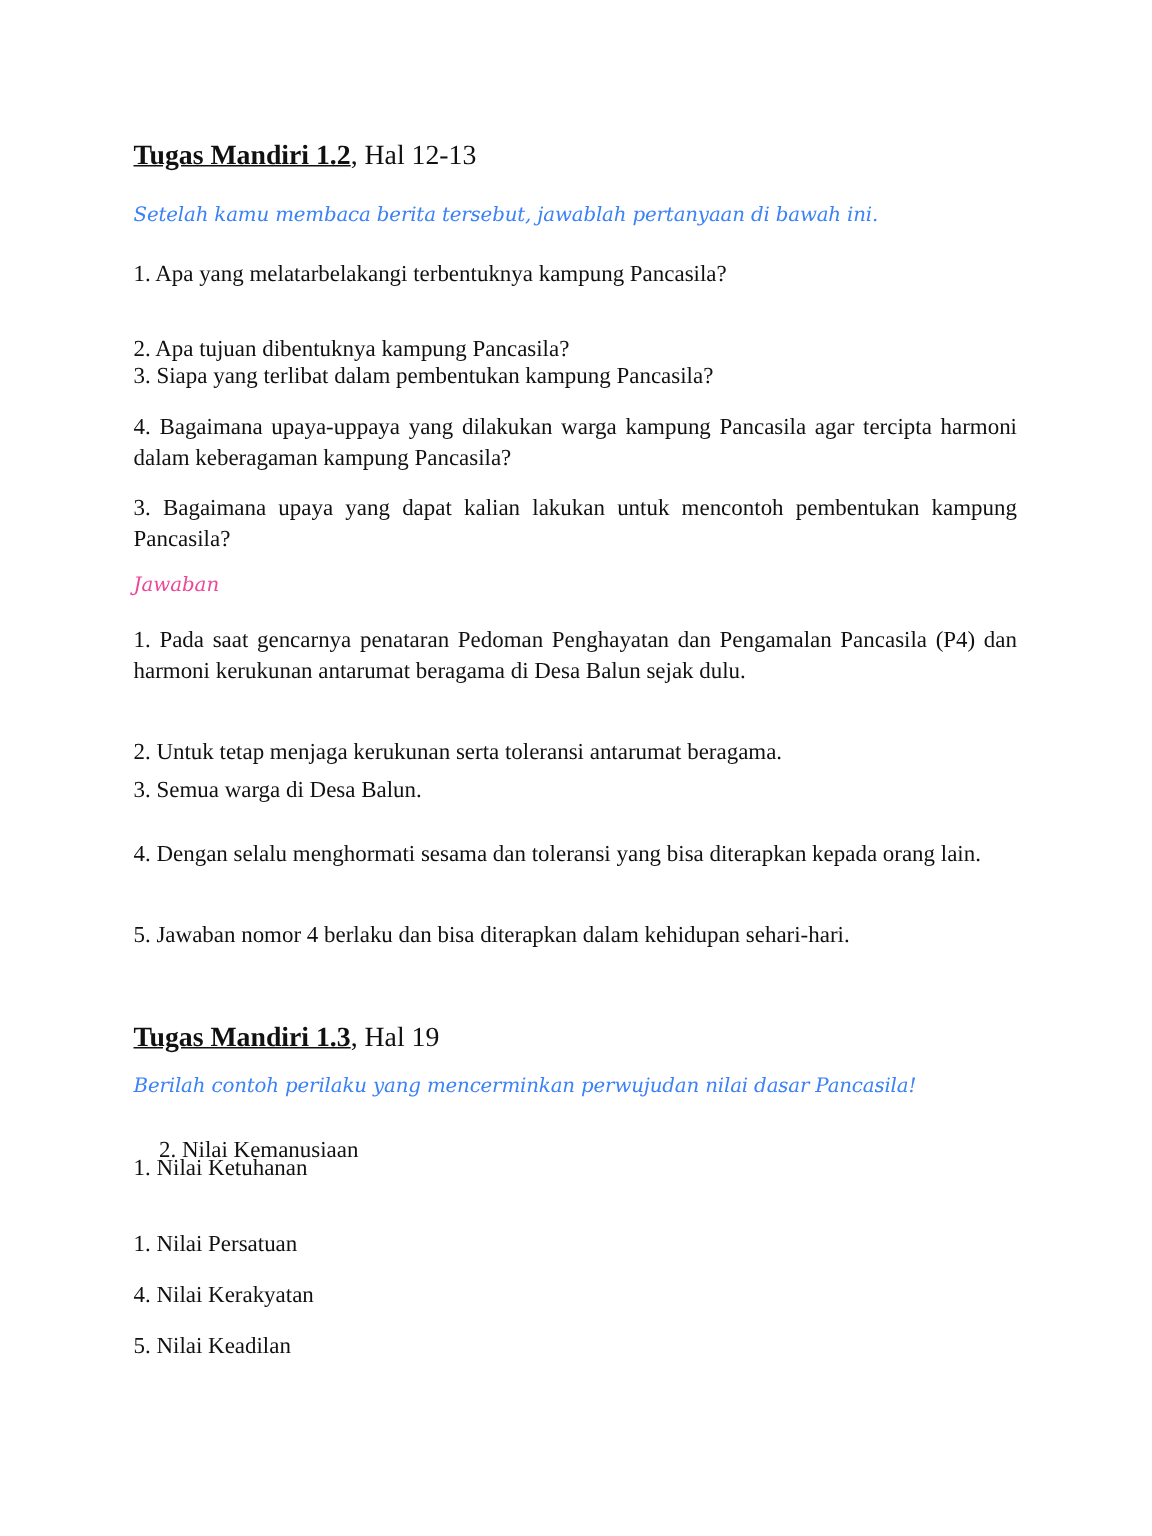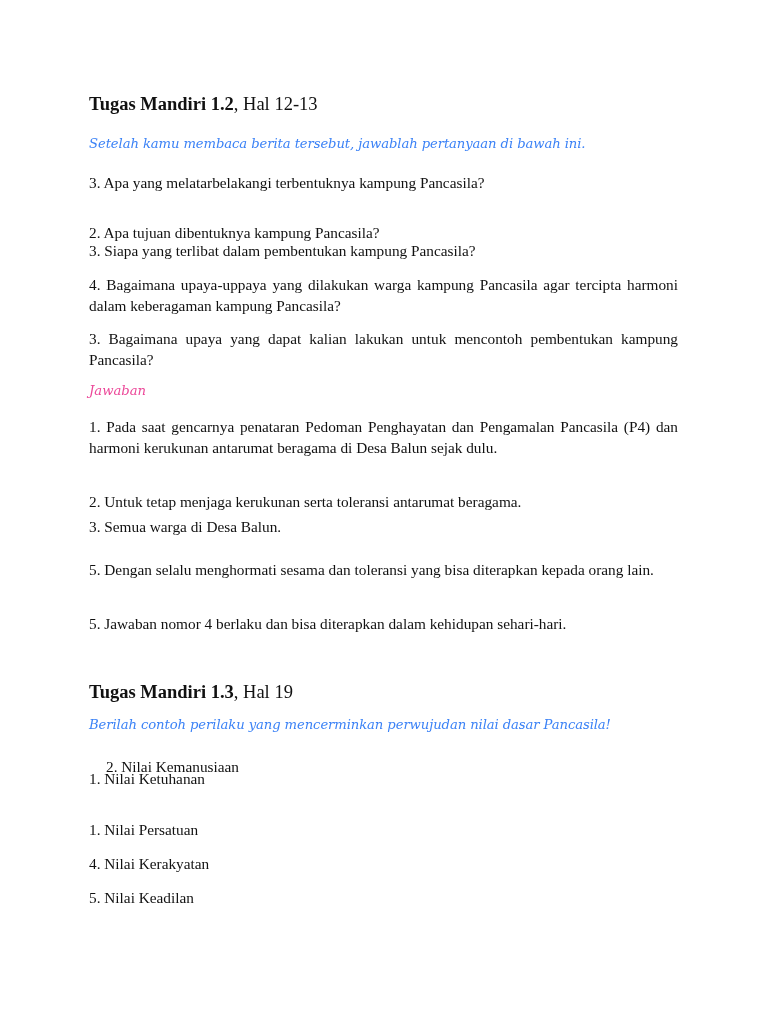--- a/index.html
+++ b/index.html
@@ -1,50 +1,50 @@
 <!DOCTYPE html>
 <html><head>
 <meta charset="utf-8">
 <style>
   html, body { margin: 0; padding: 0; background: #ffffff; }
   body { width: 768px; height: 1024px; overflow: hidden; position: relative;
          font-family: "Liberation Serif", "DejaVu Serif", serif; color: #111111; }
   .page { position: absolute; left: 89px; top: 0; width: 589px; }
   .heading { position: absolute; left: 0; font-size: 18.5px; line-height: 22px; white-space: nowrap; }
-  .heading b { font-weight: bold; }
+  .heading b { font-weight: bold; text-decoration: underline; }
   .instr { position: absolute; left: 0; font-family: "DejaVu Serif", serif; font-style: italic;
            font-size: 13.2px; color: #3b82f6; white-space: nowrap; letter-spacing: -0.1px; }
   .para { position: absolute; left: 0; width: 589px; font-size: 15.3px; line-height: 21px;
           text-align: justify; }
   .para.single { white-space: nowrap; text-align: left; }
   .label-it { position: absolute; left: 0; font-family: "DejaVu Serif", serif; font-style: italic;
               font-size: 13.2px; color: #ec4899; }
 </style>
 </head>
 <body>
 
 <div class="page">
 
   <div class="heading" style="top:93px;">
     <b>Tugas Mandiri 1.2</b><span>, Hal 12-13</span>
   </div>
   <div class="instr" style="top:136px;">Setelah kamu membaca berita tersebut, jawablah pertanyaan di bawah ini.</div>
 
-  <div class="para single" style="top:172px;">3. Apa yang melatarbelakangi terbentuknya kampung Pancasila?</div>
+  <div class="para single" style="top:172px;">1. Apa yang melatarbelakangi terbentuknya kampung Pancasila?</div>
   <div class="para single" style="top:206px;margin-top:16px;">2. Apa tujuan dibentuknya kampung Pancasila?</div>
   <div class="para single" style="top:240px;">3. Siapa yang terlibat dalam pembentukan kampung Pancasila?</div>
   <div class="para" style="top:274px;">4. Bagaimana upaya-uppaya yang dilakukan warga kampung Pancasila agar tercipta harmoni dalam keberagaman kampung Pancasila?</div>
   <div class="para" style="top:328px;">3. Bagaimana upaya yang dapat kalian lakukan untuk mencontoh pembentukan kampung Pancasila?</div>
 
   <div class="label-it" style="top:383px;">Jawaban</div>
 
   <div class="para" style="top:416px;">1. Pada saat gencarnya penataran Pedoman Penghayatan dan Pengamalan Pancasila (P4) dan harmoni kerukunan antarumat beragama di Desa Balun sejak dulu.</div>
   <div class="para single" style="top:491px;">2. Untuk tetap menjaga kerukunan serta toleransi antarumat beragama.</div>
   <div class="para single" style="top:516px;font-family:Liberation Serif, serif;">3. Semua warga di Desa Balun.</div>
-  <div class="para" style="top:559px;">5. Dengan selalu menghormati sesama dan toleransi yang bisa diterapkan kepada orang lain.</div>
+  <div class="para" style="top:559px;">4. Dengan selalu menghormati sesama dan toleransi yang bisa diterapkan kepada orang lain.</div>
   <div class="para single" style="top:613px;">5. Jawaban nomor 4 berlaku dan bisa diterapkan dalam kehidupan sehari-hari.</div>
 
   <div class="heading" style="top:681px;">
     <b>Tugas Mandiri 1.3</b><span>, Hal 19</span>
   </div>
   <div class="instr" style="top:717px;">Berilah contoh perilaku yang mencerminkan perwujudan nilai dasar Pancasila!</div>
 
   <div class="para single" style="top:768px;">1. Nilai Ketuhanan</div>
   <div class="para single" style="top:756px;margin-left:17px;">2. Nilai Kemanusiaan</div>
   <div class="para single" style="top:819px;">1. Nilai Persatuan</div>

